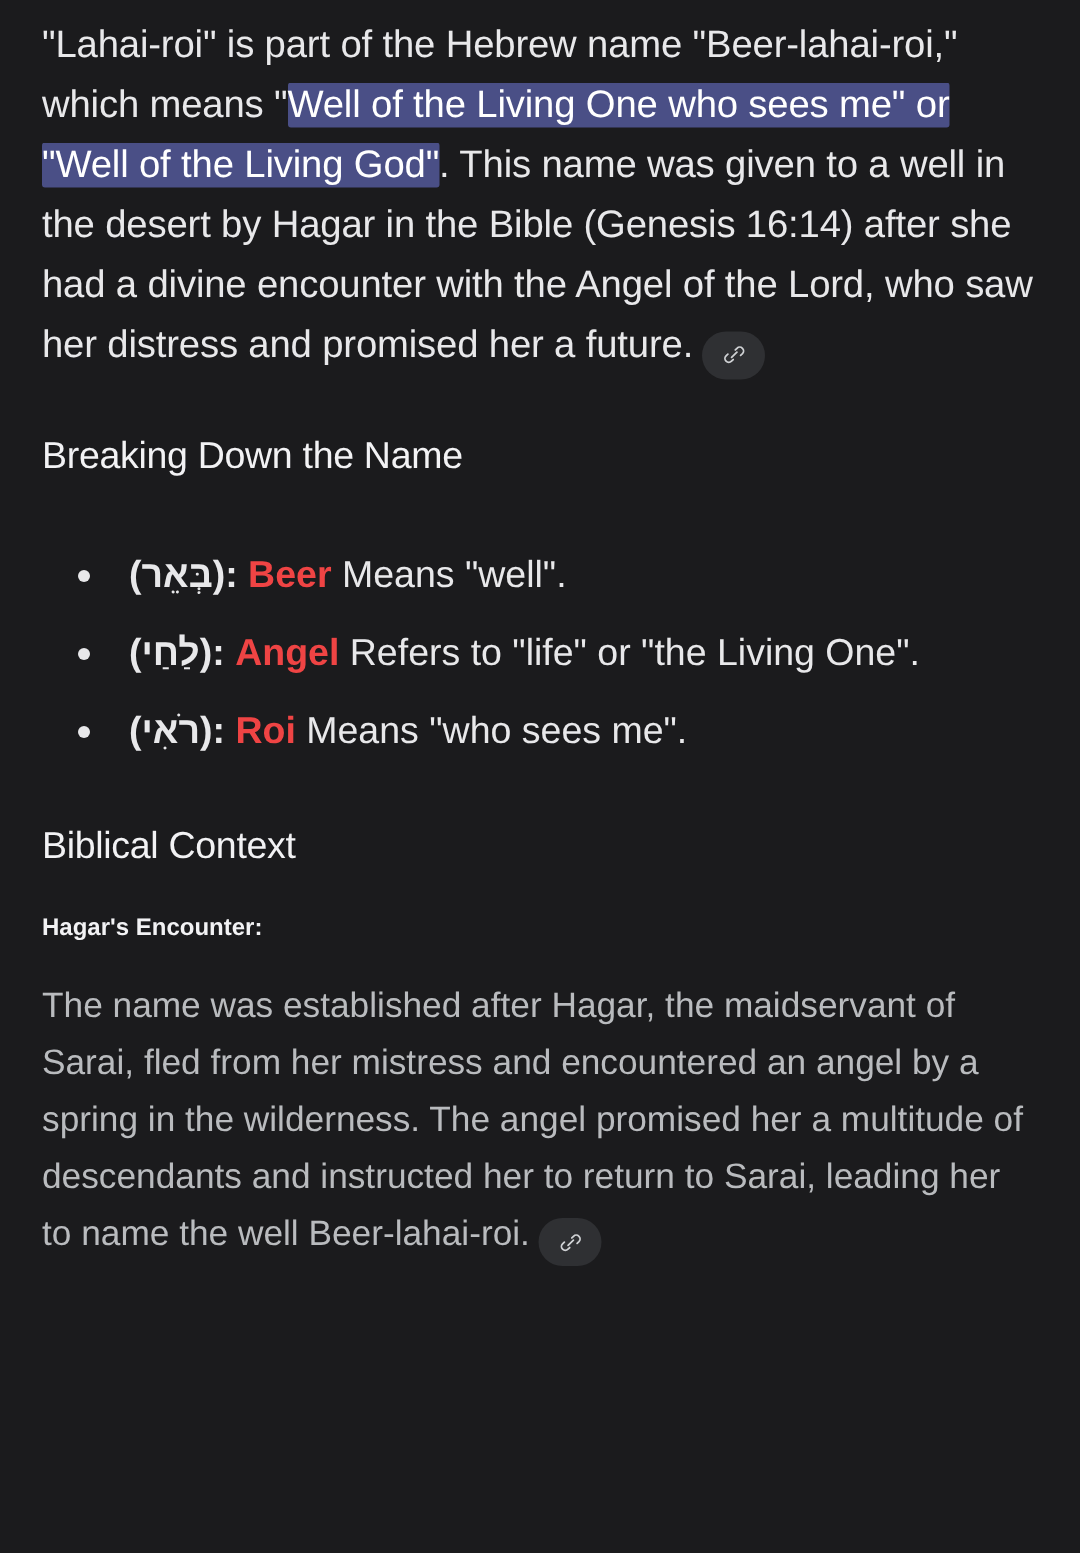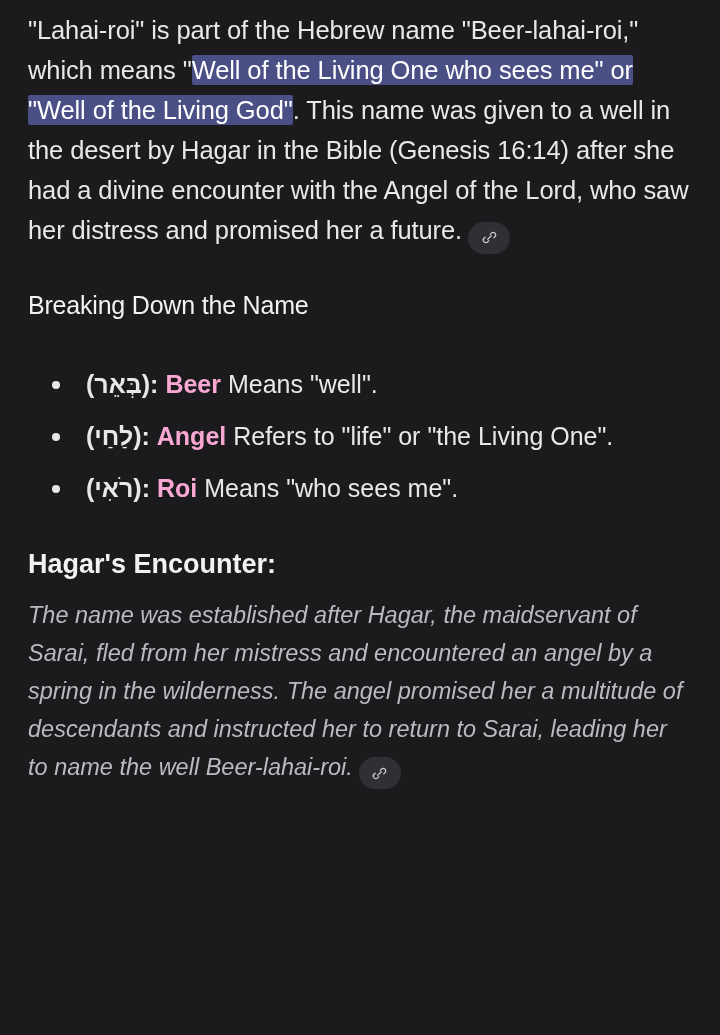--- a/index.html
+++ b/index.html
@@ -73,36 +73,35 @@
     width: 8px;
     height: 8px;
     border-radius: 50%;
     background: #e8e8ea;
   }
   ul.term-list .heb {
     font-weight: 700;
   }
   ul.term-list .term {
     font-weight: 700;
-    color: #f9a8d4;
+    color: #ef4444;
     text-align: center;
   }
   .sub-label {
-    font-size: 27px;
+    font-size: 16px;
     line-height: 32px;
     font-weight: 700;
     color: #f2f2f4;
     margin: 0 0 16px 0;
   }
   p.muted {
     font-size: 23.5px;
     line-height: 38px;
     color: #b9bbbe;
     margin: 0;
-    font-style: italic;
   }
   .link-chip {
     display: inline-flex;
     align-items: center;
     justify-content: center;
     width: 42px;
     height: 32px;
     border-radius: 16px;
     background: #2f3033;
     vertical-align: -7px;
@@ -138,20 +137,21 @@
 
   <h2 class="section-heading">Breaking Down the Name</h2>
 
 
   <ul class="term-list">
     <li><span class="heb">(בְּאֵר):</span> <span class="term">Beer</span> <span>Means "well".</span></li>
     <li><span class="heb">(לַחַי):</span> <span class="term">Angel</span> <span>Refers to "life" or "the Living One".</span></li>
     <li><span class="heb">(רֹאִי):</span> <span class="term">Roi</span> <span>Means "who sees me".</span></li>
   </ul>
 
+  <h2 class="section-heading tight">Biblical Context</h2>
 
   <div class="sub-label">Hagar's Encounter:</div>
 
   <p class="muted"><span>The name was established after Hagar, the maidservant of Sarai, fled from her mistress and encountered an angel by a spring in the wilderness. The angel promised her a multitude of descendants and instructed her to return to Sarai, leading her to name the well Beer-lahai-roi.</span><span class="link-chip">
         <svg viewBox="0 0 24 24">
           <path d="M9.5 14.5l5-5"></path>
           <path d="M13 7.5l1.6-1.6a3.6 3.6 0 015.1 5.1L18 12.6"></path>
           <path d="M11 16.5l-1.6 1.6a3.6 3.6 0 01-5.1-5.1L6 11.4"></path>
         </svg>
       </span></p>

